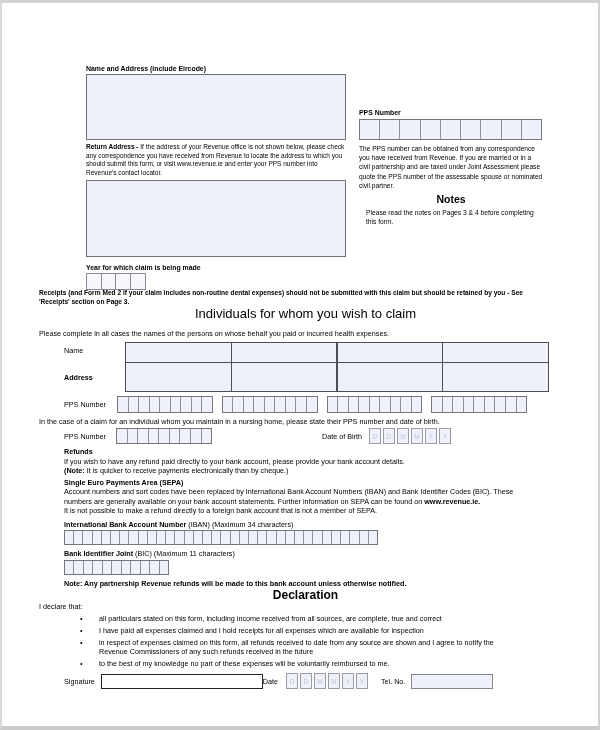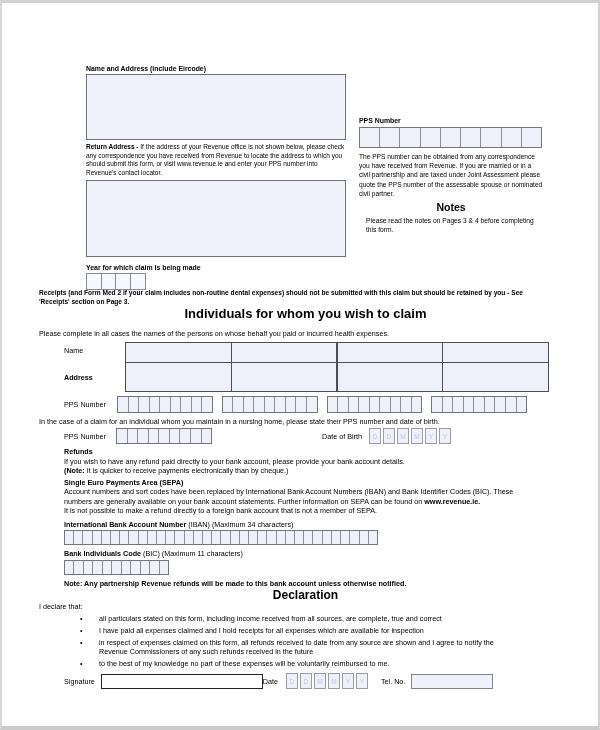--- a/index.html
+++ b/index.html
@@ -17,34 +17,34 @@
   .bigbox { width:260px; background:#eef0fa; border:1px solid #70707a; }
   .box1 { height:66px; margin-top:1px; }
   .return-text { font-size:6.5px; line-height:8.5px; margin-top:3px; width:262px; }
   .box2 { height:77px; margin-top:3px; }
   .year-lbl { margin-top:6px; }
   .year-cells { display:flex; margin-top:1px; }
   .year-cell { width:16px; height:17px; background:#f7f8fd; border:1.3px solid #8a8a94; margin-left:-1.3px; }
   .year-cell:first-child { margin-left:0; }
 
   
-  .topright { position:absolute; left:357px; top:113px; width:184px; }
+  .topright { position:absolute; left:357px; top:105px; width:184px; }
   .cell-group { display:flex; background:#eef0fa; border:1.4px solid #75757d; }
   .cell-group > div { flex:1; border-right:1.2px solid #8d8d97; background:#eef0fa; }
   .cell-group > div:last-child { border-right:none; }
   .pps-top { height:21px; margin-top:2px; width:183px; }
   .pps-info { font-size:6.6px; line-height:9.2px; margin-top:4px; }
   .notes-h { font-size:10.5px; font-weight:bold; text-align:center; margin-top:3px; }
   .notes-t { font-size:6.7px; line-height:9px; margin-top:3px; padding-left:7px; }
 
   
   .main { position:absolute; left:0; top:286px; width:600px; padding:0 30px 0 37px; }
   .small { font-size:7.2px; line-height:9.5px; }
   .receipts { font-size:6.6px; font-weight:bold; line-height:8.6px; width:515px; }
-  .h1 { font-size:13px; font-weight:bold; text-align:center; line-height:14px; margin-top:1px; }
+  .h1 { font-size:13px; font-weight:normal; text-align:center; line-height:14px; margin-top:1px; }
   .intro { margin-top:8px; }
   .ind25 { margin-left:25px; }
 
   .ind-table { display:flex; margin-top:3px; margin-left:25px; margin-right:23px;gap:18px; }
   .ind-labels { width:43px; font-size:7.2px; }
   .il-name { height:21px; padding-top:4px; }
   .il-addr { height:29px; display:flex; align-items:center;font-weight:bold; }
   .ind-grid { flex:1; display:grid; grid-template-columns:repeat(4,1fr); grid-template-rows:19px 28px;
               gap:1.2px; background:#4d4d55; border:1.2px solid #4d4d55; }
   .ind-grid > div { background:#eef0fa; }
@@ -251,21 +251,21 @@
         <div class="cg"></div>
         <div class="cg"></div>
         <div class="cg"></div>
         <div class="cg"></div>
         <div class="cg"></div>
         <div class="cg"></div>
         <div class="cg"></div>
         <div class="cg"></div>
       </div>
 
-    <div class="small ind25 iban-lbl"><span class="b">Bank Individuals Code</span><span> (BIC) (Maximum 11 characters)</span></div>
+    <div class="small ind25 iban-lbl"><span class="b">Bank Identifier Joint</span><span> (BIC) (Maximum 11 characters)</span></div>
     <div class="cell-group bic-group ind25">
         <div class="cg"></div>
         <div class="cg"></div>
         <div class="cg"></div>
         <div class="cg"></div>
         <div class="cg"></div>
         <div class="cg"></div>
         <div class="cg"></div>
         <div class="cg"></div>
         <div class="cg"></div>

